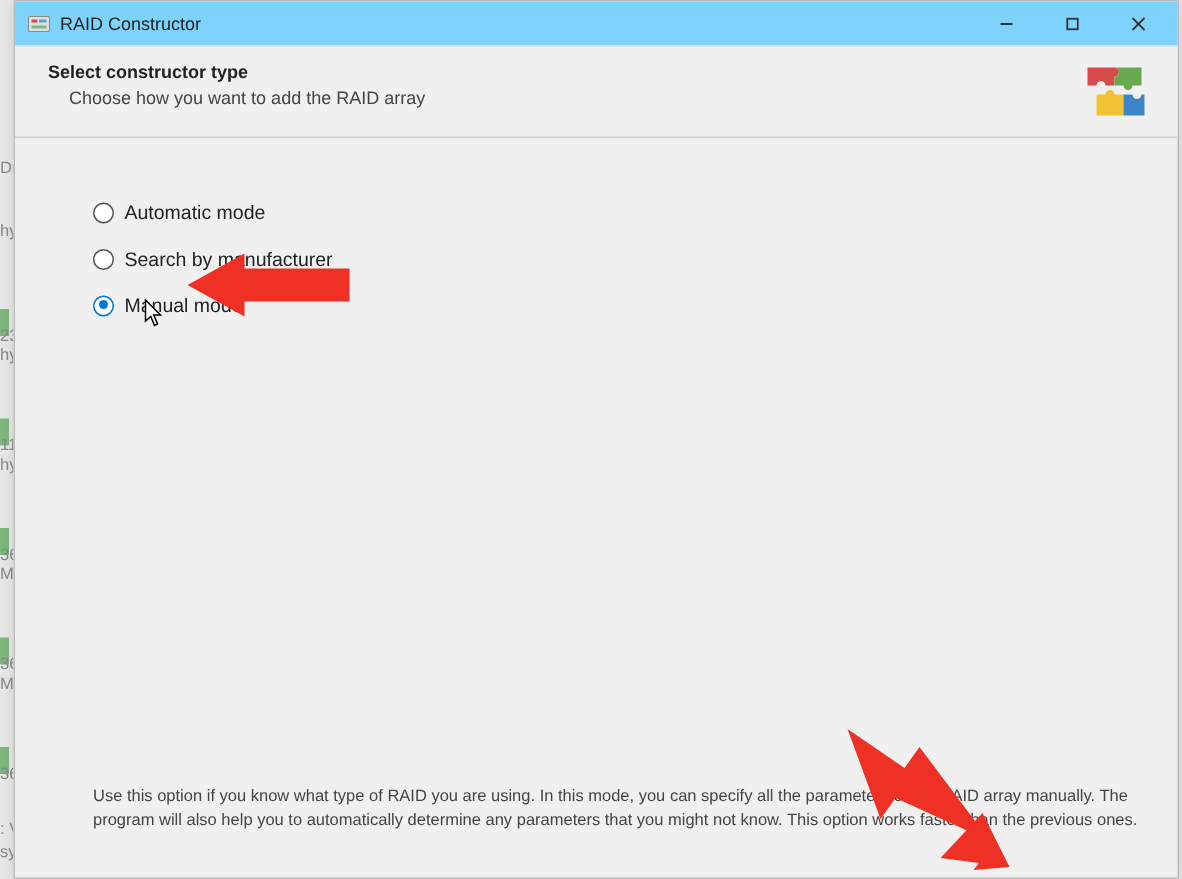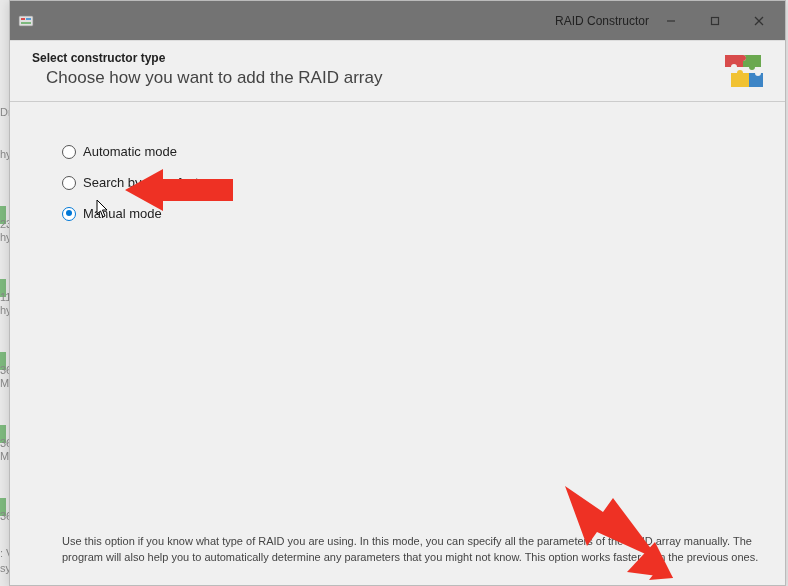--- a/index.html
+++ b/index.html
@@ -32,27 +32,26 @@
       position: absolute;
       left: 9px;
       top: 0;
       width: 777px;
       height: 586px;
       background: #f0f0f0;
       border: 1px solid #bbb;
       box-shadow: 0 2px 10px rgba(0,0,0,0.15);
     }
     .titlebar {
-      height: 40px;
-      background: #737373;
+      height: 30px;
+      background: #7dd3fc;
       border-bottom: 1px solid #ddd;
       display: flex;
       align-items: center;
       padding: 0 4px 0 8px;
-      text-align: right;
     }
     .titlebar-icon {
       width: 16px; height: 16px;
       margin-right: 6px;
       position: relative;
     }
     .titlebar-icon svg { width: 16px; height: 16px; }
     .titlebar-title {
       flex: 1;
       font-size: 12px;
@@ -76,21 +75,21 @@
       align-items: flex-start;
     }
     .header-text { flex: 1; }
     .header-title {
       font-size: 12px;
       font-weight: bold;
       color: #222;
       margin-bottom: 3px;
     }
     .header-sub {
-      font-size: 17px;
+      font-size: 12px;
       color: #444;
       padding-left: 14px;
     }
     .puzzle {
       width: 42px; height: 42px;
       margin-left: 10px;
       margin-right: 4px;
     }
     .content {
       padding: 42px 40px 10px 52px;

